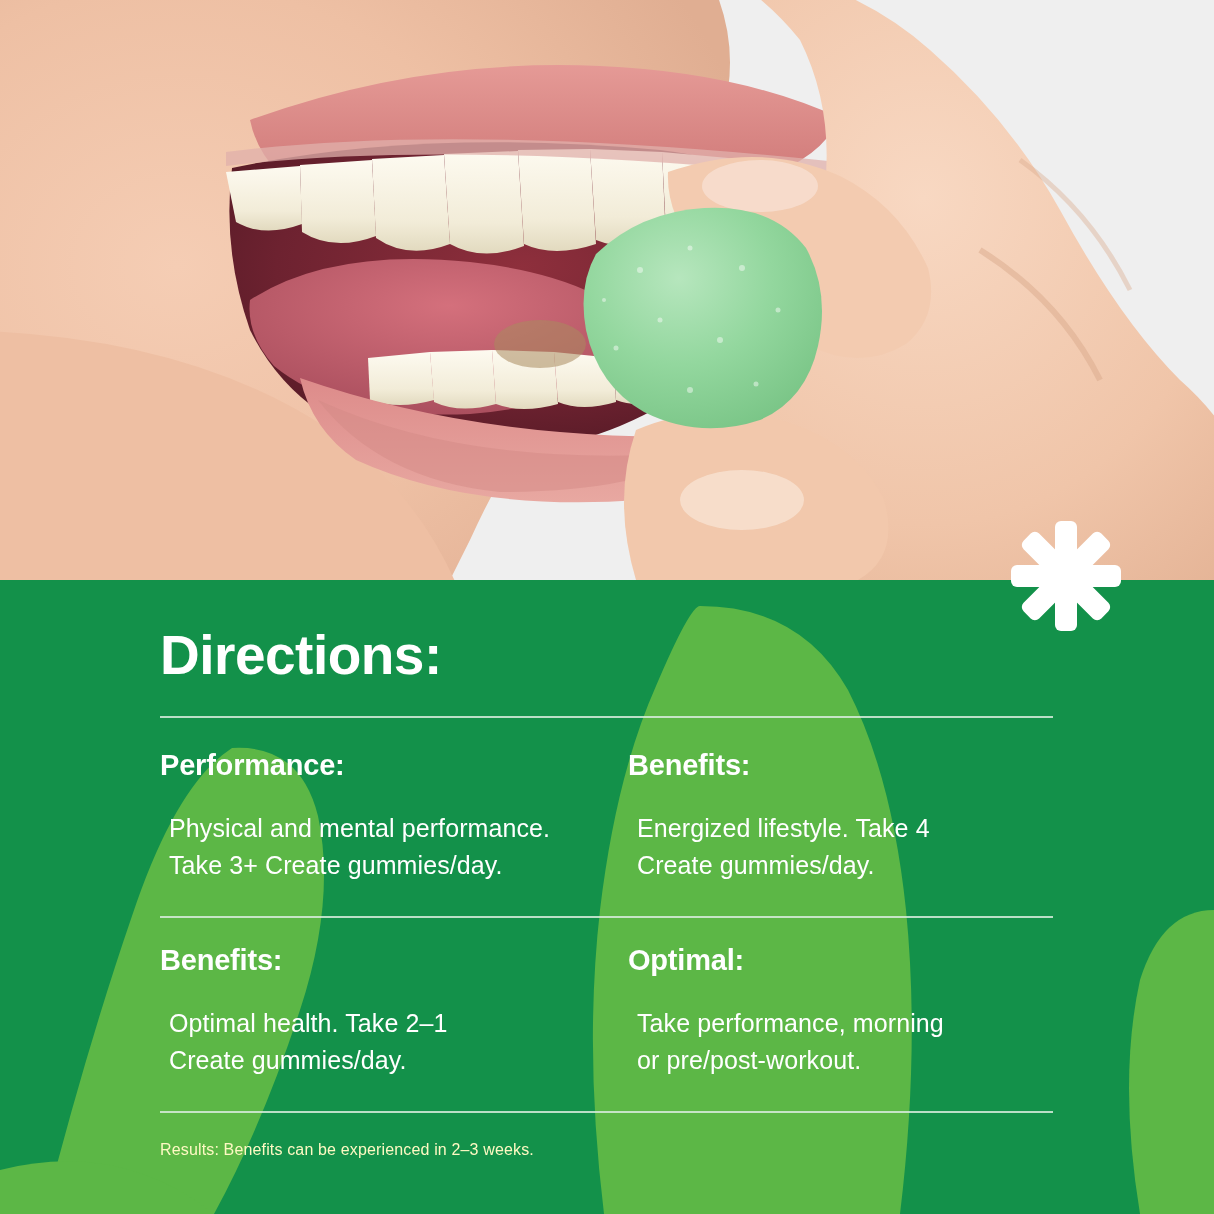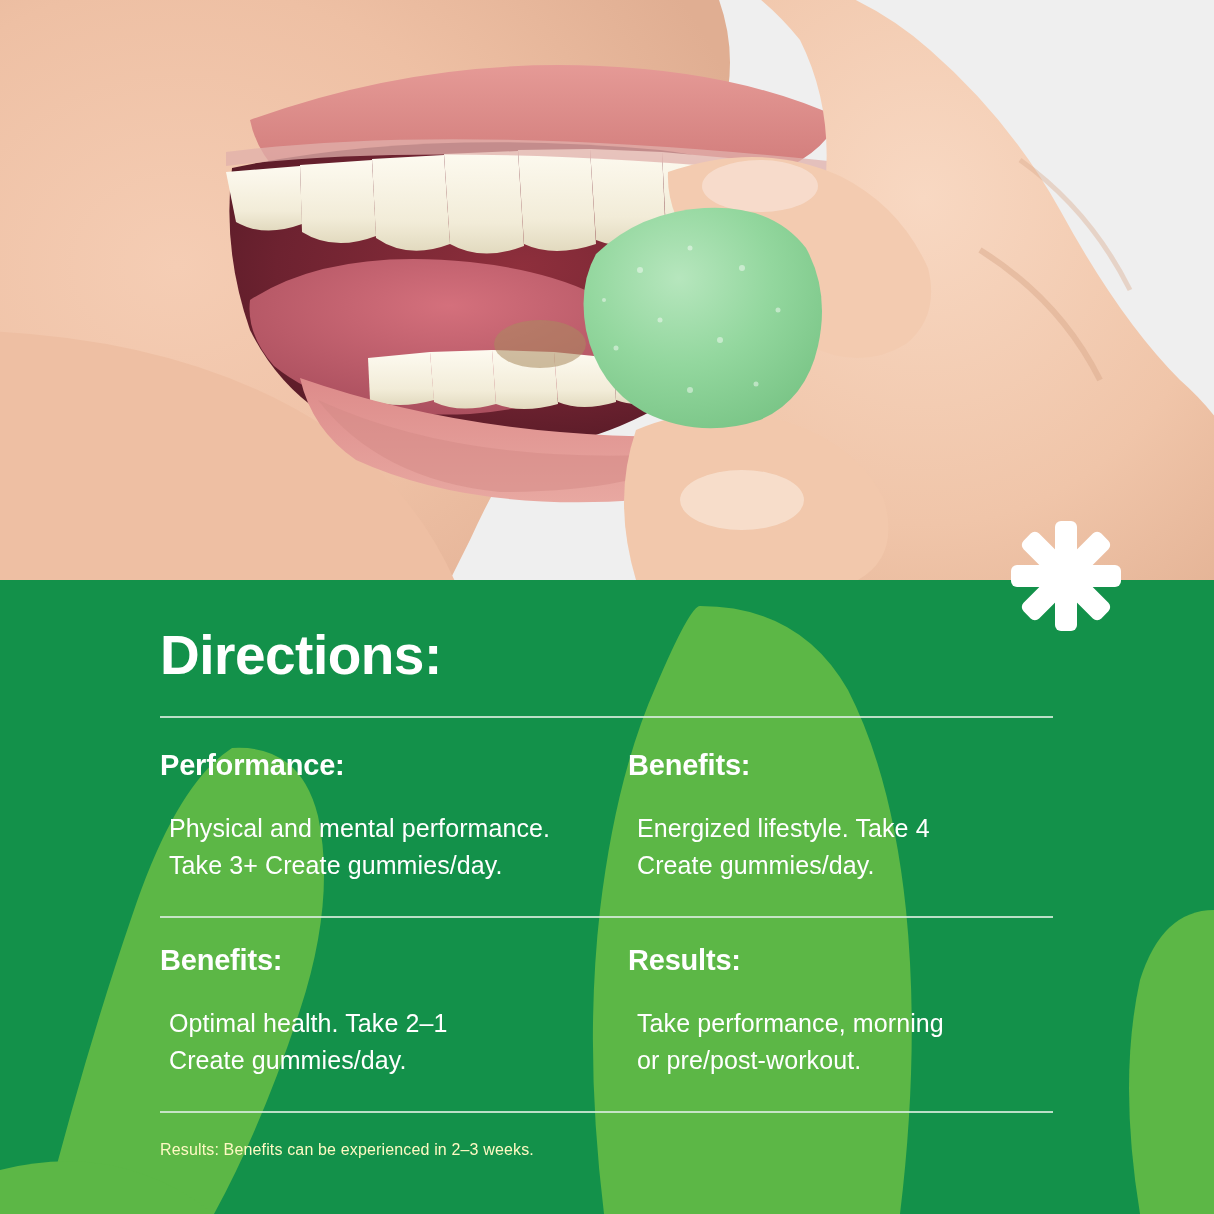--- a/index.html
+++ b/index.html
@@ -279,21 +279,21 @@
 
       <div class="divider div-2"></div>
 
       <div class="cell cell-bl">
         <div class="cell-title">Benefits:</div>
         <div class="cell-body">Optimal health. Take 2–1
 Create gummies/day.</div>
       </div>
 
       <div class="cell cell-br">
-        <div class="cell-title">Results:</div>
+        <div class="cell-title">Optimal:</div>
         <div class="cell-body">Take performance, morning
 or pre/post-workout.</div>
       </div>
 
       <div class="divider div-3"></div>
 
       <div class="footnote">Results: Benefits can be experienced in 2–3 weeks.</div>
 
     </div>
   </div>

